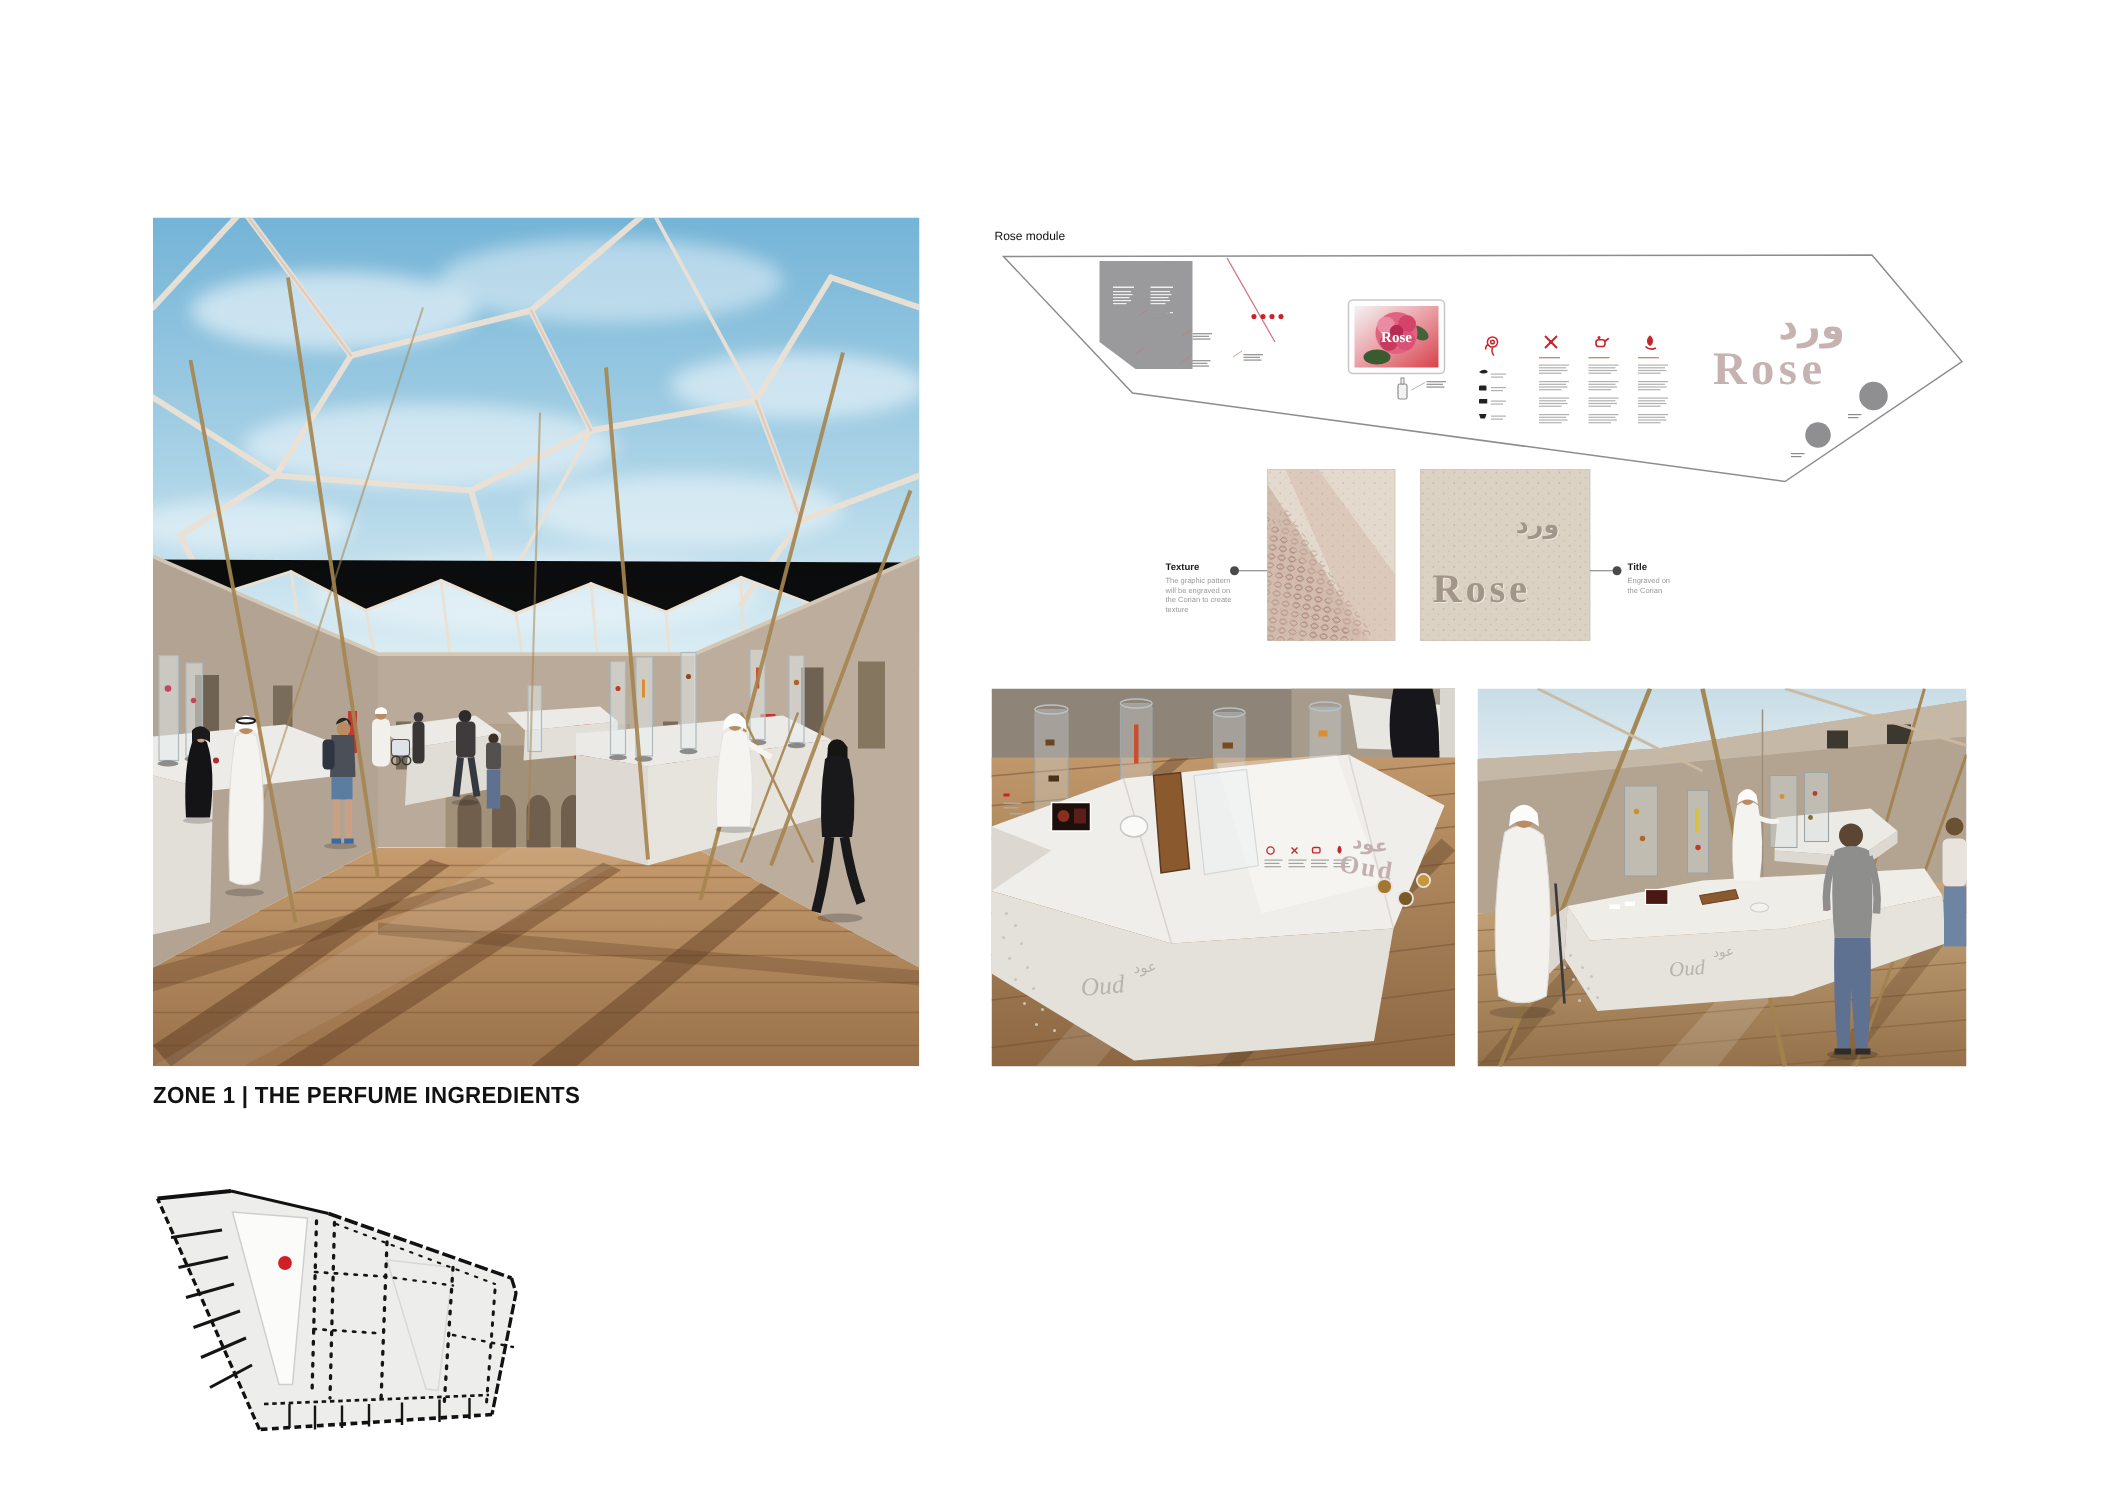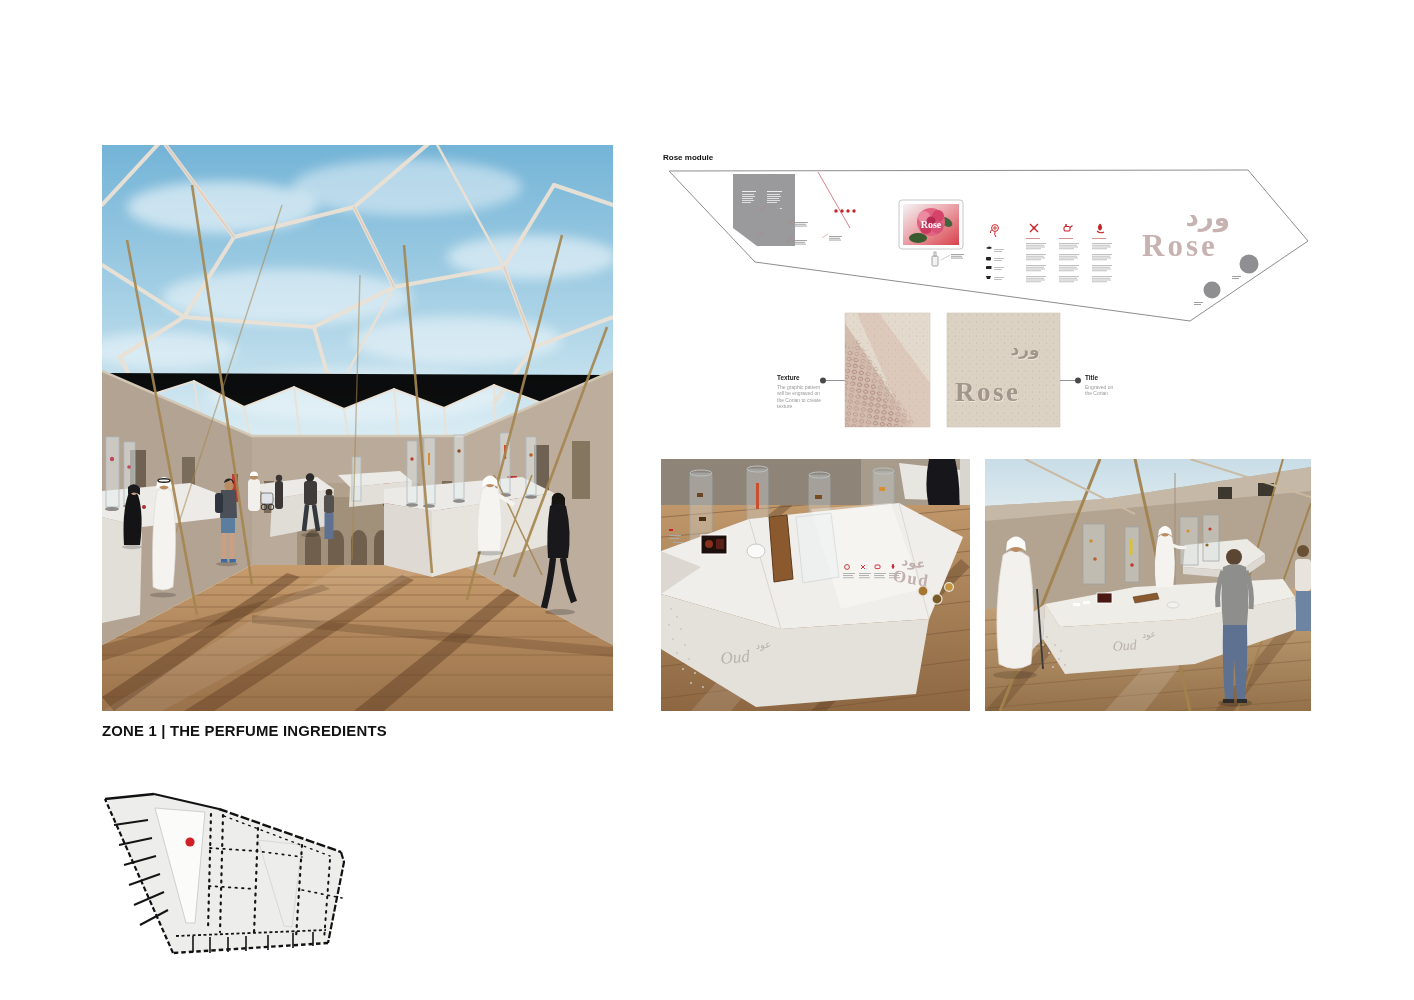--- a/index.html
+++ b/index.html
@@ -1,19 +1,19 @@
 <!DOCTYPE html>
 <html><head>
 <meta charset="utf-8">
 <style>
   html,body{margin:0;padding:0;background:#ffffff;}
   body{width:1414px;height:1000px;position:relative;font-family:"Liberation Sans",sans-serif;overflow:hidden;}
   .abs{position:absolute;}
   #zone-title{left:102px;top:722px;font-size:15.5px;font-weight:bold;color:#121212;letter-spacing:.2px;transform:scaleX(.96);transform-origin:left center;white-space:nowrap;}
-  #rose-module-label{left:663px;top:153px;font-size:8px;font-weight:bold;color:#111;}
+  #rose-module-label{left:663px;top:153px;font-size:8px;font-weight:normal;color:#111;}
   svg{display:block;}
   text{font-family:"Liberation Sans",sans-serif;}
   .serif{font-family:"Liberation Serif","DejaVu Serif",serif;}
   .arab{font-family:"DejaVu Sans",sans-serif;}
 </style>
 </head>
 <body>
 
 <svg class="abs" style="left:102px;top:145px" width="511" height="566" viewBox="0 0 511 566">
   <defs>

